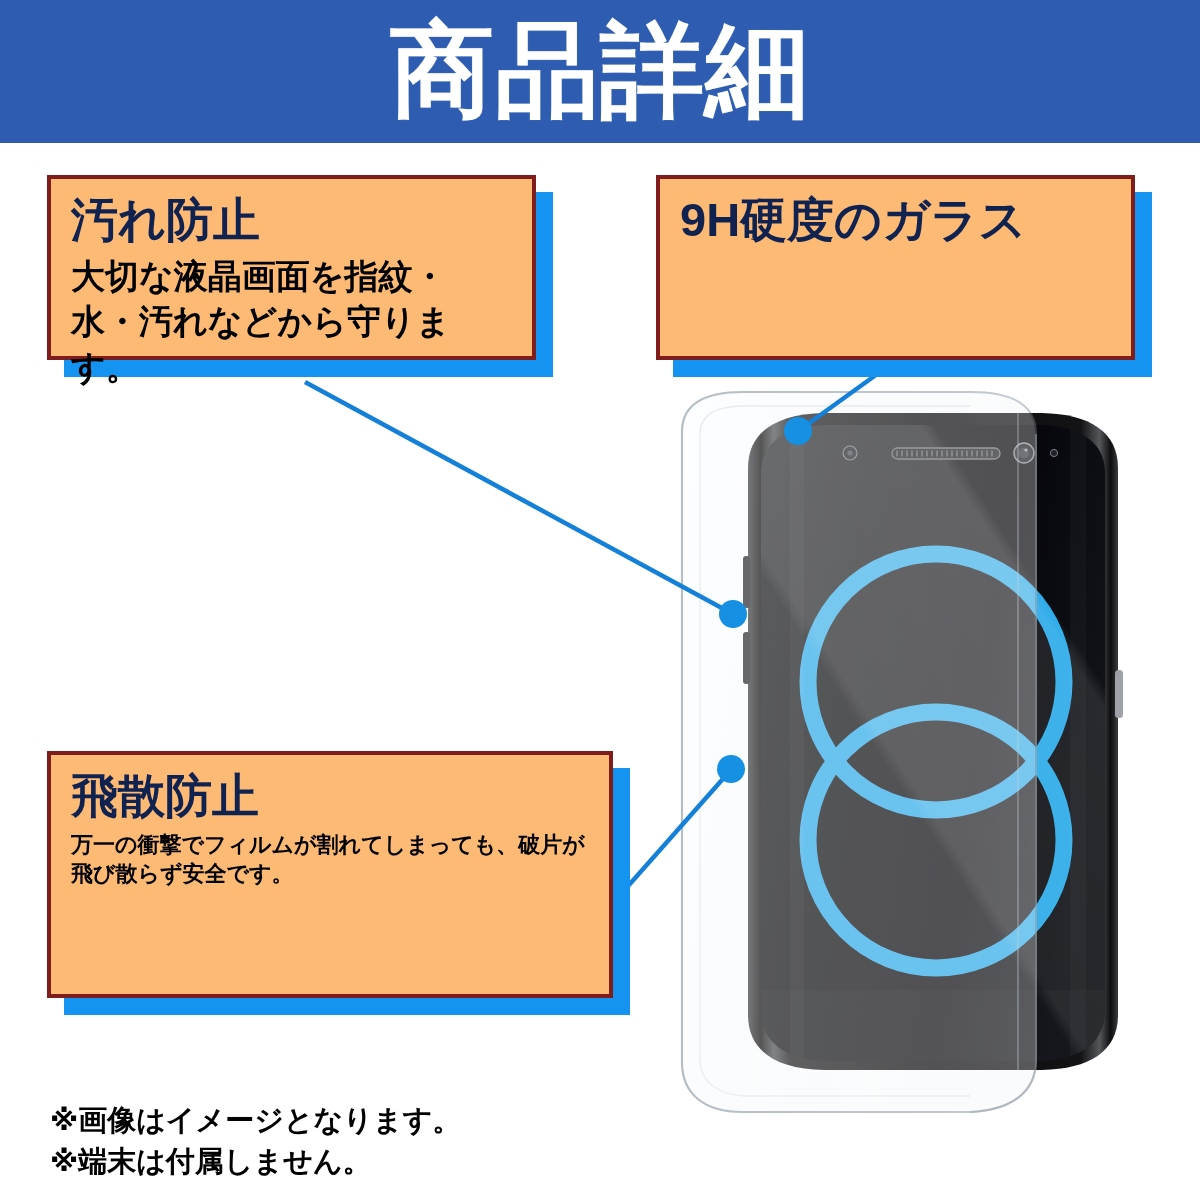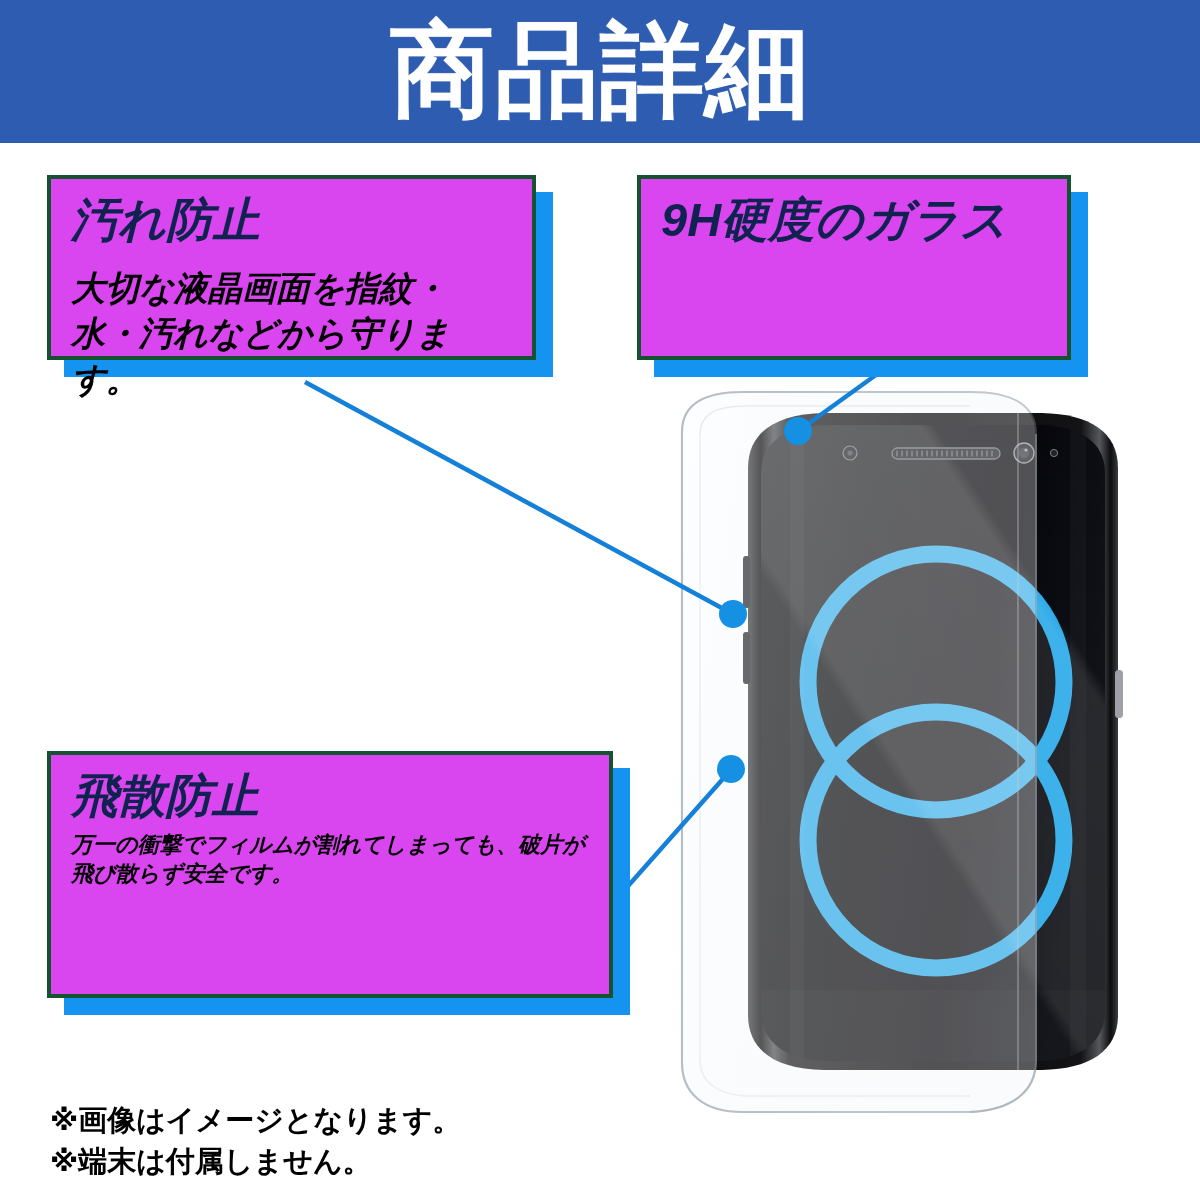--- a/index.html
+++ b/index.html
@@ -30,44 +30,43 @@
   }
 
   
   .card { position:absolute; }
   .card-shadow {
     position:absolute; left:17px; top:17px; right:-17px; bottom:-17px;
     background:#1493f0;
   }
   .card-body {
     position:absolute; inset:0;
-    background:#d946ef;
-    border:4px solid #14532d;
-    font-style:italic;
+    background:#fdba74;
+    border:4px solid #7f1d1d;
   }
   .card-inner { position:absolute; inset:0; padding:16px 18px 6px 20px; }
   .card-title {
     color:#10224f;
     font-weight:bold;
     line-height:1.08;
     white-space:nowrap;
   }
   .card-text {
     color:#000000;
     font-weight:bold;
     line-height:1.34;
   }
 
   
   #card-dirt { left:47px; top:175px; width:489px; height:185px; }
   #card-dirt .card-title { font-size:47px; }
-  #card-dirt .card-text  { font-size:34px; margin-top:20px; }
-
-  
-  #card-hardness { left:637px; top:175px; width:434px; height:185px; }
+  #card-dirt .card-text  { font-size:34px; margin-top:8px; }
+
+  
+  #card-hardness { left:656px; top:175px; width:479px; height:185px; }
   #card-hardness .card-title { font-size:47px; }
   #card-hardness .card-text  { font-size:33px; margin-top:8px; }
 
   
   #card-shatter { left:47px; top:751px; width:566px; height:247px; }
   #card-shatter .card-title { font-size:47px; }
   #card-shatter .card-text  { font-size:22px; margin-top:8px; }
 
   
   #connectors { position:absolute; left:0; top:0; width:1200px; height:1200px; }

